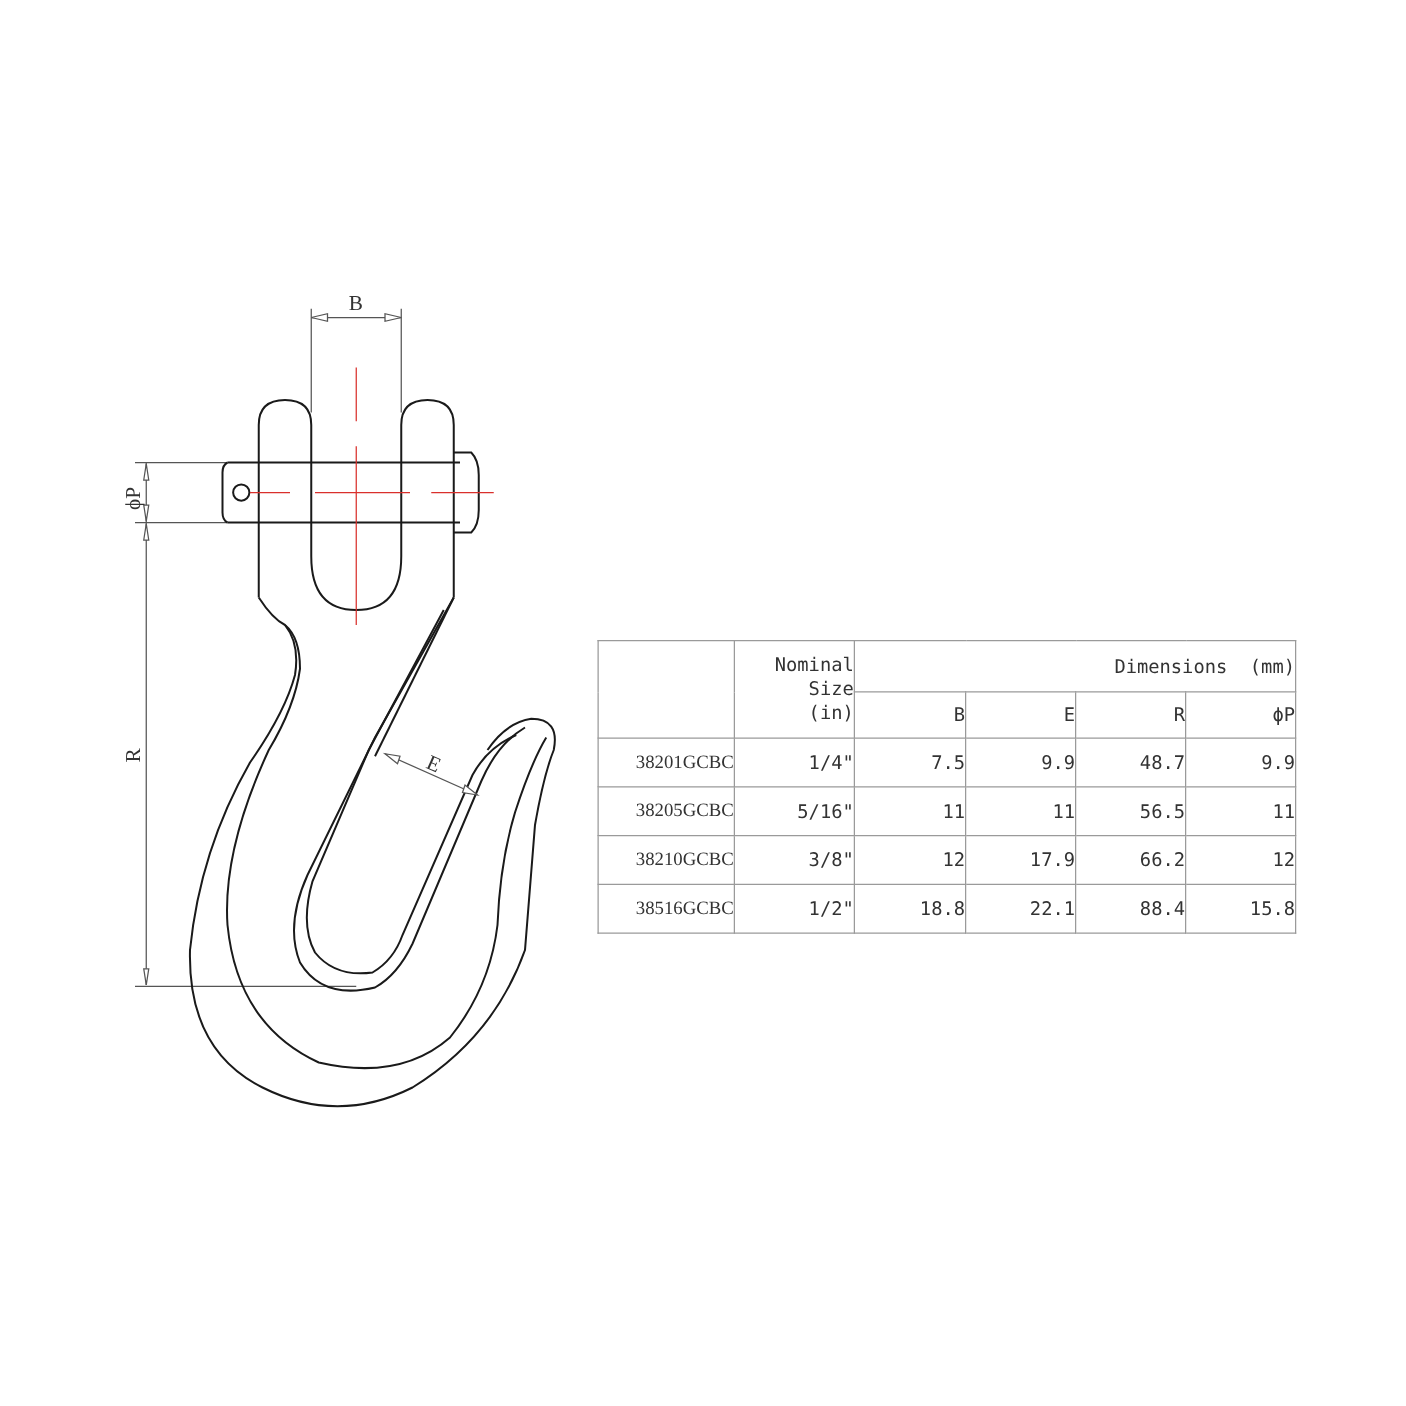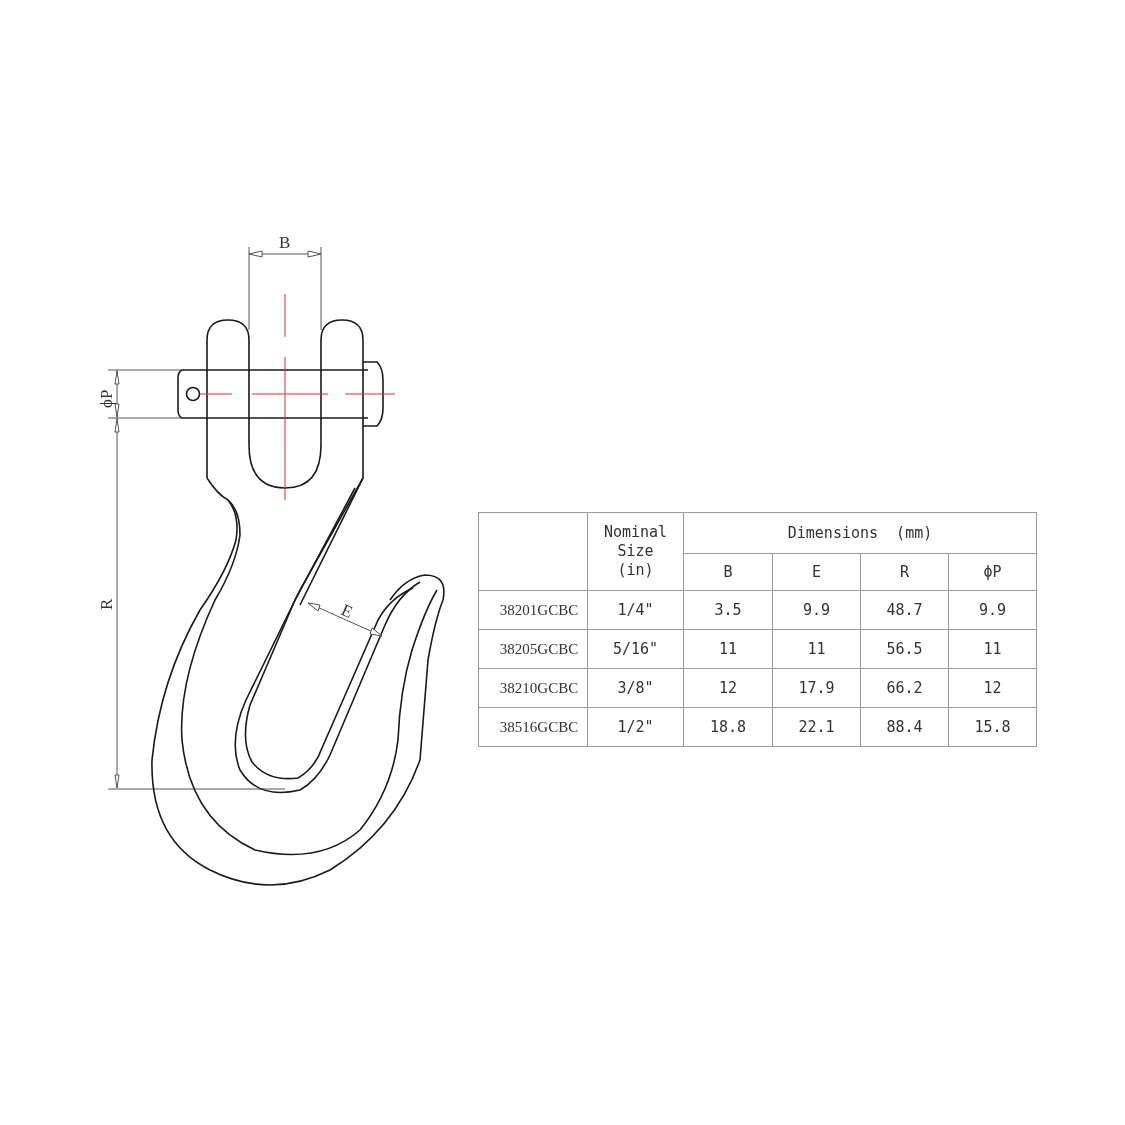--- a/index.html
+++ b/index.html
@@ -2,21 +2,21 @@
 <html><head>
   <meta charset="utf-8">
   <style>
     html, body { margin: 0; padding: 0; background: #ffffff; }
     body { width: 1125px; height: 1125px; position: relative; overflow: hidden;
            font-family: "Liberation Serif", "DejaVu Serif", serif; color: #222; }
     #drawing { position: absolute; left: 0; top: 0; width: 1125px; height: 1125px; }
     .dim-label { font-family: "Liberation Serif", serif; font-size: 17px; fill: #333; }
     #spec-table { position: absolute; left: 478px; top: 512px; border-collapse: collapse;
                   font-family: "DejaVu Sans Mono", "Liberation Mono", monospace; }
-    #spec-table td, #spec-table th { border: 1px solid #9a9a9a; text-align: center; font-weight: normal;
+    #spec-table td, #spec-table th { border: 1px solid #9a9a9a; text-align: right; font-weight: normal;
                   color: #333; font-size: 15px; padding: 0; }
     #spec-table .model { font-family: "Liberation Serif", serif; font-size: 15px; padding-left: 12px; }
     #spec-table .hdr-nom { line-height: 19px; font-size: 15px; }
     .c0 { width: 108px; } .c1 { width: 95px; } .c2 { width: 88px; } .c3 { width: 87px; } .c4 { width: 87px; } .c5 { width: 87px; }
     tr.h1 td, tr.h1 th { height: 40px; }
     tr.h2 td, tr.h2 th { height: 36px; }
     tr.row td { height: 38px; }
     .stack { display: block; }
   </style>
 </head>
@@ -97,21 +97,21 @@
   </tr>
   <tr class="h2">
     <td class="c2">B</td>
     <td class="c3">E</td>
     <td class="c4">R</td>
     <td class="c5">ϕP</td>
   </tr>
   <tr class="row">
     <td class="model">38201GCBC</td>
     <td>1/4"</td>
-    <td>3.5</td>
+    <td>7.5</td>
     <td>9.9</td>
     <td>48.7</td>
     <td>9.9</td>
   </tr>
   <tr class="row">
     <td class="model">38205GCBC</td>
     <td>5/16"</td>
     <td>11</td>
     <td>11</td>
     <td>56.5</td>

